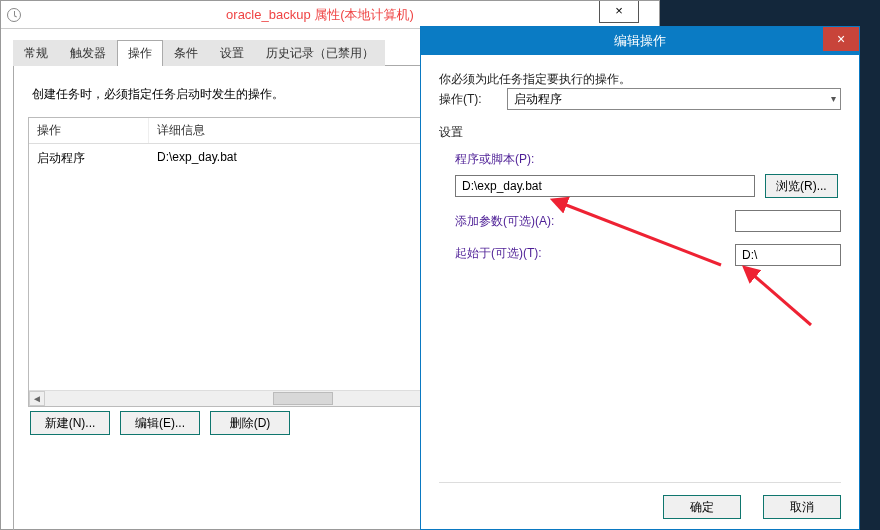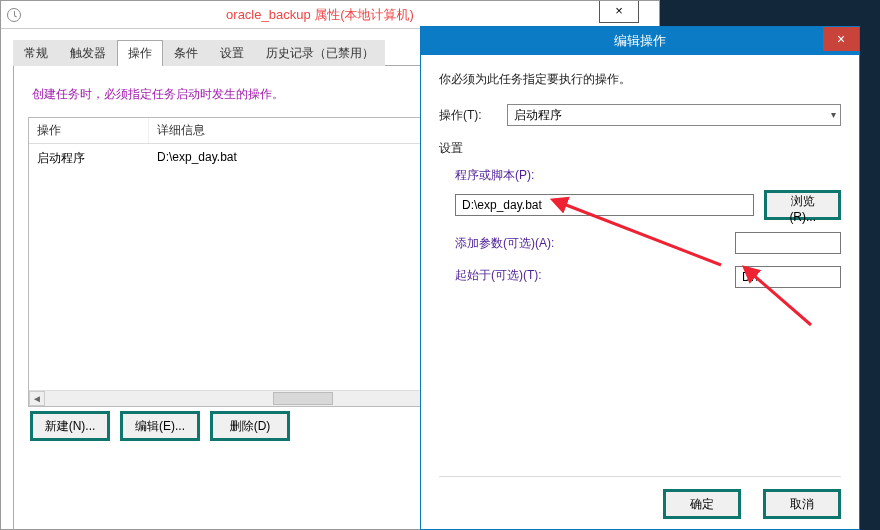--- a/index.html
+++ b/index.html
@@ -12,44 +12,44 @@
 .win-props .title-icon::before { content: ""; position: absolute; width: 1px; height: 4px; background: #888; left: 6px; top: 2px; }
 .win-props .title-icon::after { content: ""; position: absolute; width: 3px; height: 1px; background: #888; left: 6px; top: 6px; transform-origin: left; transform: rotate(30deg); }
 .win-props .title-text { font-size: 13px; color: #ef4444; flex: 1; text-align: center; padding-right: 40px; }
 .win-props .close-btn { position: absolute; right: 20px; top: 0; width: 40px; height: 22px; border: 1px solid #555; border-top: none; background: #fff; text-align: center; line-height: 20px; font-size: 13px; cursor: pointer; }
 
 .win-props .body { padding: 10px 12px 12px; }
 .tabs { display: flex; border-bottom: 1px solid #aaa; }
 .tab { padding: 4px 10px; border: 1px solid transparent; border-bottom: none; position: relative; top: 1px; cursor: pointer; background: #e5e5e5; color: #333; }
 .tab.active { border-color: #aaa; background: #fff; }
 .tab-content { border: 1px solid #aaa; border-top: none; padding: 14px 14px 14px; height: 468px; position: relative; }
-.instr { margin: 6px 4px 14px; color: #a21caf; }
+.instr { margin: 6px 4px 14px; color: #000000; }
 
 .list-wrap { border: 1px solid #bbb; height: 290px; display: flex; flex-direction: column; margin-bottom: 4px; }
 .list-head { display: flex; background: #fff; border-bottom: 1px solid #ddd; }
 .list-head .col { padding: 4px 8px; border-right: 1px solid #eee; color: #333; }
 .col-op { width: 120px; }
 .col-det { flex: 1; }
 .list-rows { flex: 1; overflow: hidden; padding: 2px 0; }
 .list-row { display: flex; padding: 2px 0; }
 .list-row .cell { padding: 2px 8px; }
 .hscroll { height: 16px; border-top: 1px solid #ddd; display: flex; align-items: stretch; background: #efefef; }
 .hscroll .arrow { width: 16px; background: #efefef; border: 1px solid #ccc; display: flex; align-items: center; justify-content: center; font-size: 10px; color: #666; cursor: pointer; }
 .hscroll .track { flex: 1; background: #efefef; position: relative; }
 .hscroll .thumb { position: absolute; left: 40%; top: 1px; bottom: 1px; width: 60px; background: #d8d8d8; border: 1px solid #bbb; }
 .btn-row { display: flex; gap: 10px; margin-top: 4px; padding: 0 2px; align-items: center; }
-.btn { min-width: 80px; height: 30px; border: 3px solid #0f766e; background: #f0f0f0; cursor: pointer; padding: 0 10px; }
+.btn { min-width: 80px; height: 24px; border: 1px solid #0f766e; background: #f0f0f0; cursor: pointer; padding: 0 10px; }
 
 
 .win-edit { position: absolute; left: 420px; top: 26px; width: 440px; height: 504px; background: #fff; border: 1px solid #0a79c2; display: flex; flex-direction: column; }
 .win-edit .titlebar2 { height: 28px; background: #0a7bc4; color: #fff; display: flex; align-items: center; justify-content: center; position: relative; }
 .win-edit .title2 { font-size: 13px; }
 .win-edit .close2 { position: absolute; right: 0; top: 0; width: 36px; height: 24px; background: #c8443a; color: #fff; text-align: center; line-height: 24px; font-size: 14px; cursor: pointer; }
 .win-edit .content { flex: 1; padding: 16px 18px 10px; display: flex; flex-direction: column; position: relative; }
-.intro { color: #222; margin-bottom: 16px; }
+.intro { color: #222; margin-bottom: 0; }
 .row { display: flex; align-items: center; margin-bottom: 10px; gap: 8px; }
 .row label { width: 60px; color: #222; }
 .combo { flex: 1; height: 22px; border: 1px solid #888; display: flex; align-items: center; padding: 0 6px; position: relative; background: #fff; }
 .combo .caret { position: absolute; right: 4px; top: 4px; font-size: 10px; color: #555; }
 .group-label { margin: 4px 0 10px; color: #222; }
 .field { margin-left: 16px; margin-bottom: 12px; }
 .field .flabel { display: block; margin-bottom: 6px; color: #4c1d95; }
 .field .hline { display: flex; align-items: center; gap: 6px; }
 .tbox { height: 22px; border: 1px solid #777; background: #fff; padding: 0 6px; display: flex; align-items: center; }
 .tbox-script { width: 300px; }

